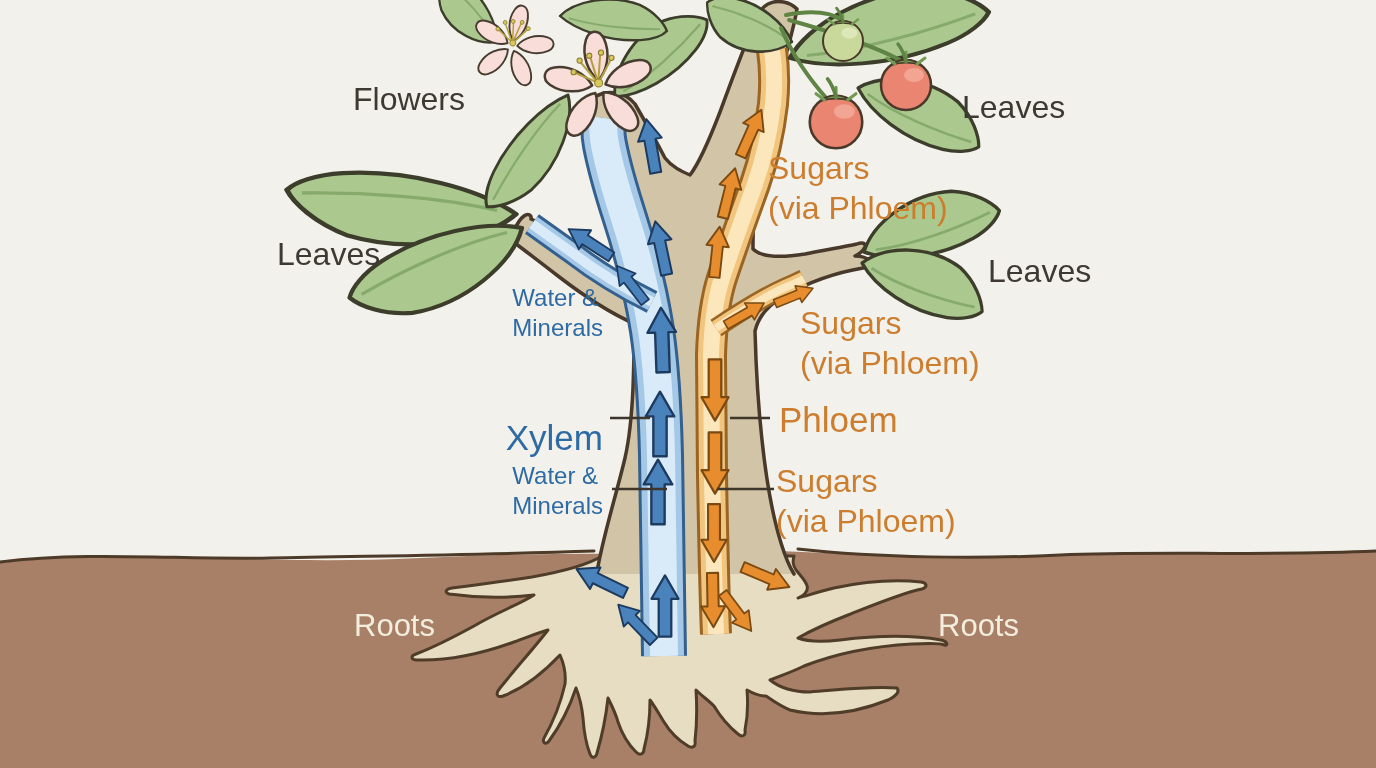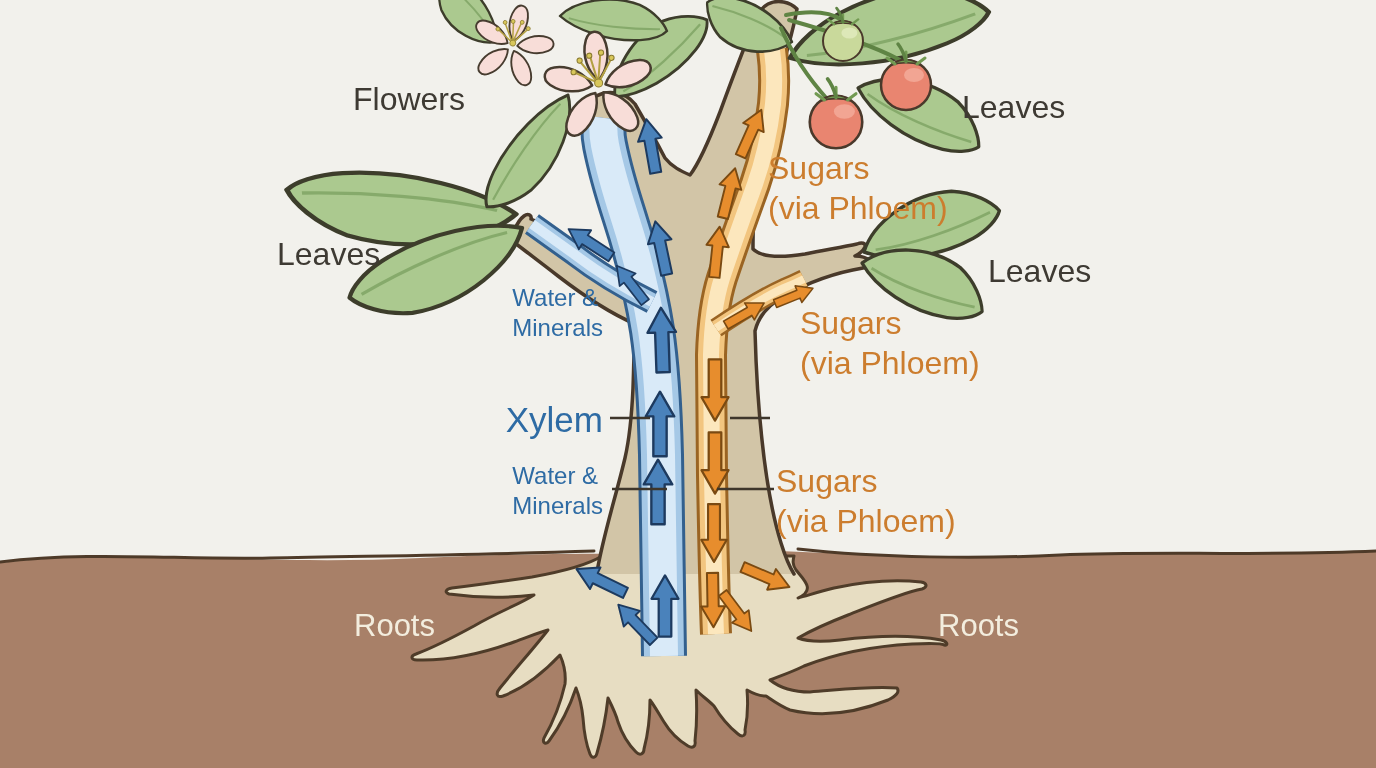--- a/index.html
+++ b/index.html
@@ -34,21 +34,21 @@
   .t-spikes{stroke:var(--t-leaf,#729a52);stroke-width:3;fill:none;stroke-linecap:round;}
   .t-stem{stroke:#5f8444;stroke-width:3.5;fill:none;stroke-linecap:round;}
   .fruit-red{--t-fill:var(--fruit-red,#e98570);--t-hi:#f2a593;--t-leaf:#729a52;}
   .fruit-green-c{--t-fill:var(--fruit-green,#c9d99b);--t-hi:#dde8b8;--t-leaf:#729a52;}
 
   
   .lbl{position:absolute;white-space:pre-line;line-height:1.25;}
   .lbl-dark{color:var(--text-dark,#3e3a33);font-size:32px;}
   .lbl-blue{color:var(--text-blue,#2e6ba4);font-size:24px;}
   .lbl-orange{color:var(--text-orange,#cc7d2e);font-size:32px;}
-  .lbl-big-blue{color:var(--text-blue,#2e6ba4);font-size:35px;}
+  .lbl-big-blue{color:var(--text-blue,#2e6ba4);font-size:35px;margin-top:18px;}
   .lbl-big-orange{color:var(--text-orange,#cc7d2e);font-size:35px;}
   .lbl-roots{color:var(--text-roots,#f3edde);font-size:31px;}
   .ra{text-align:left;}
   #lbl-flowers{left:353px;top:79px;}
   #lbl-fruits{left:962px;top:87px;}
   #lbl-leaves-left{left:277px;top:234px;}
   #lbl-leaves-right{left:988px;top:251px;}
   #lbl-wm-top{right:773px;top:283px;}
   #lbl-sugars-top{left:768px;top:148px;}
   #lbl-sugars-mid{left:800px;top:303px;}
@@ -234,20 +234,21 @@
 <div class="lbl lbl-dark" id="lbl-fruits">Leaves</div>
 <div class="lbl lbl-dark" id="lbl-leaves-left">Leaves</div>
 <div class="lbl lbl-dark" id="lbl-leaves-right">Leaves</div>
 <div class="lbl lbl-blue ra" id="lbl-wm-top">Water &amp;
 Minerals</div>
 <div class="lbl lbl-orange" id="lbl-sugars-top">Sugars
 (via Phloem)</div>
 <div class="lbl lbl-orange" id="lbl-sugars-mid">Sugars
 (via Phloem)</div>
 <div class="lbl lbl-big-blue ra" id="lbl-xylem">Xylem</div>
+<div class="lbl lbl-big-orange" id="lbl-phloem">Phloem</div>
 <div class="lbl lbl-blue ra" id="lbl-wm-bot">Water &amp;
 Minerals</div>
 <div class="lbl lbl-orange" id="lbl-sugars-bot">Sugars
 (via Phloem)</div>
 <div class="lbl lbl-roots" id="lbl-roots-left">Roots</div>
 <div class="lbl lbl-roots" id="lbl-roots-right">Roots</div>
 
 </div>
 
 </body></html>

